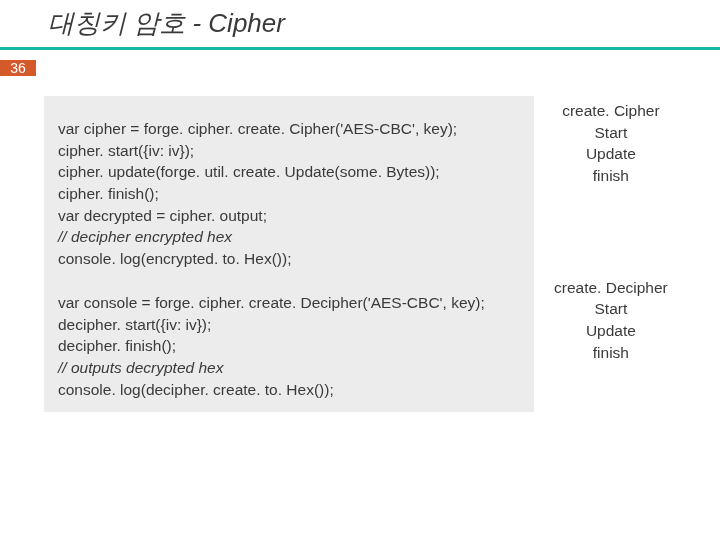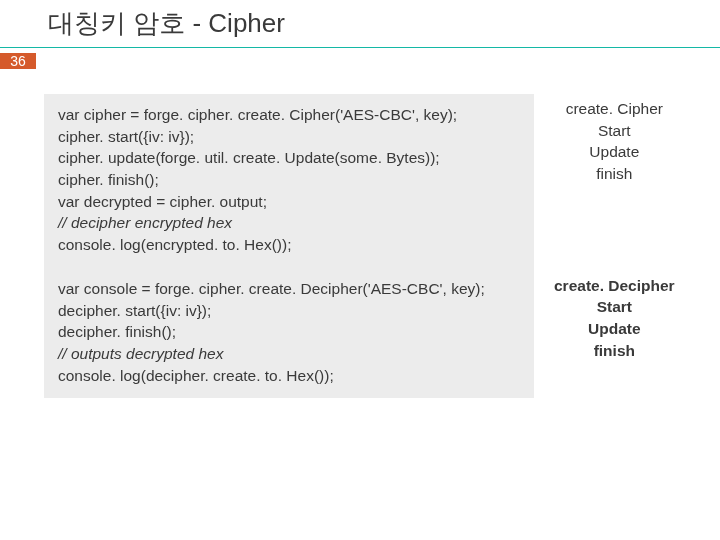--- a/index.html
+++ b/index.html
@@ -6,31 +6,32 @@
   body {
     width: 720px;
     height: 540px;
     background: #fff;
     font-family: "Malgun Gothic", Arial, sans-serif;
     color: #444;
     position: relative;
   }
   .title-row {
     padding: 6px 0 6px 48px;
-    border-bottom: 1px solid #14b8a6;
+    border-bottom: 3px solid #14b8a6;
+    font-style: italic;
   }
   .title-row h1 {
     font-size: 26px;
     font-weight: 400;
     color: #3a3a3a;
   }
   .pagebar {
     height: 26px;
     display: flex;
-    align-items: center;
+    align-items: flex-end;
   }
   .pagenum {
     background: #d55a2b;
     color: #fff;
     width: 36px;
     display: flex;
     align-items: center;
     justify-content: center;
     font-size: 14px;
   }
@@ -38,42 +39,41 @@
     flex: 1;
     background: #3d3d47;
   }
   .content {
     display: flex;
     padding: 20px 44px 0 44px;
     gap: 20px;
   }
   .codecol {
     background: #ececec;
-    padding: 10px 14px 12px 14px;
+    padding: 22px 14px 12px 14px;
     width: 490px;
     font-size: 15.5px;
     line-height: 1.4;
     color: #3a3a3a;
   }
   .codecol .block + .block {
     margin-top: 22px;
   }
   .codecol em {
     font-style: italic;
   }
   .rightcol {
     font-size: 15.5px;
     line-height: 1.4;
     color: #3a3a3a;
     padding-top: 4px;
     text-align: center;
   }
   .rightcol .grp + .grp {
     margin-top: 90px;
-    font-weight: bold;
   }
 </style>
 </head>
 <body>
 
 <div class="title-row">
   <h1>대칭키 암호 - Cipher</h1>
 </div>
 
 <div class="pagebar">

